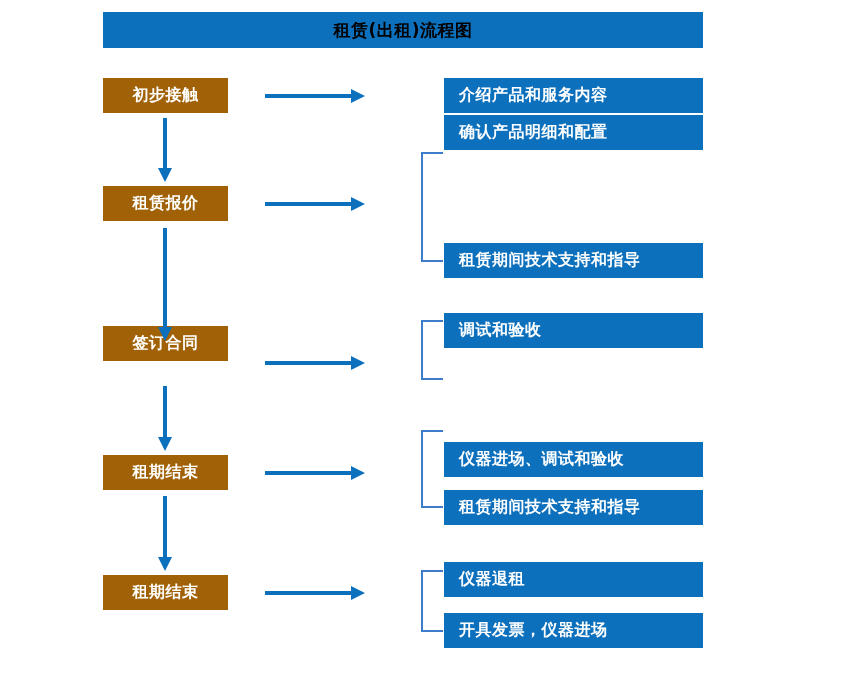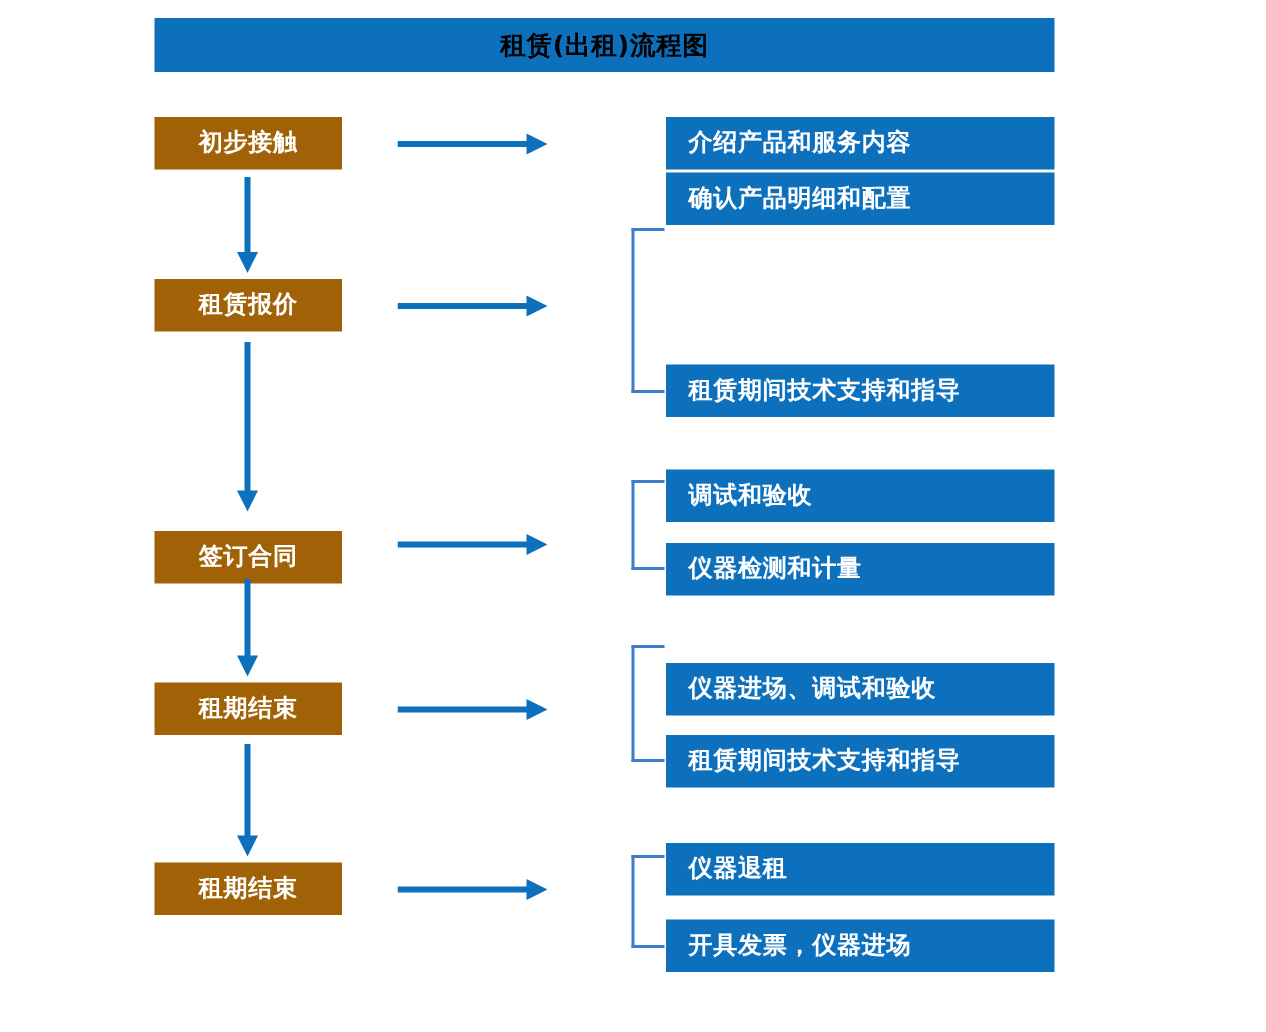--- a/index.html
+++ b/index.html
@@ -88,29 +88,28 @@
 </style>
 </head>
 <body>
 
 <div id="canvas">
 
   <div class="title-bar">租赁(出租)流程图</div>
 
   <div class="stage-box" style="top:78px">初步接触</div>
   <div class="stage-box" style="top:186px">租赁报价</div>
-  <div class="stage-box" style="top:354px">签订合同</div>
+  <div class="stage-box" style="top:326px">签订合同</div>
   <div class="stage-box" style="top:455px">租期结束</div>
   <div class="stage-box" style="top:575px">租期结束</div>
 
   <div class="detail-box" style="top:78px">介绍产品和服务内容</div>
   <div class="detail-box" style="top:115px">确认产品明细和配置</div>
   <div class="detail-box" style="top:243px">租赁期间技术支持和指导</div>
   <div class="detail-box" style="top:313px">调试和验收</div>
-  <div class="detail-box" style="top:362px">仪器检测和计量</div>
   <div class="detail-box" style="top:442px">仪器进场、调试和验收</div>
   <div class="detail-box" style="top:490px">租赁期间技术支持和指导</div>
   <div class="detail-box" style="top:562px">仪器退租</div>
   <div class="detail-box" style="top:613px">开具发票，仪器进场</div>
 
   <div class="h-arrow" style="top:88px">
     <svg width="100" height="14" viewBox="0 0 100 14">
         <path d="M0 5 H86 V0 L100 7 L86 14 V9 H0 Z" fill="#0d70bd"></path>
       </svg>
   </div>

